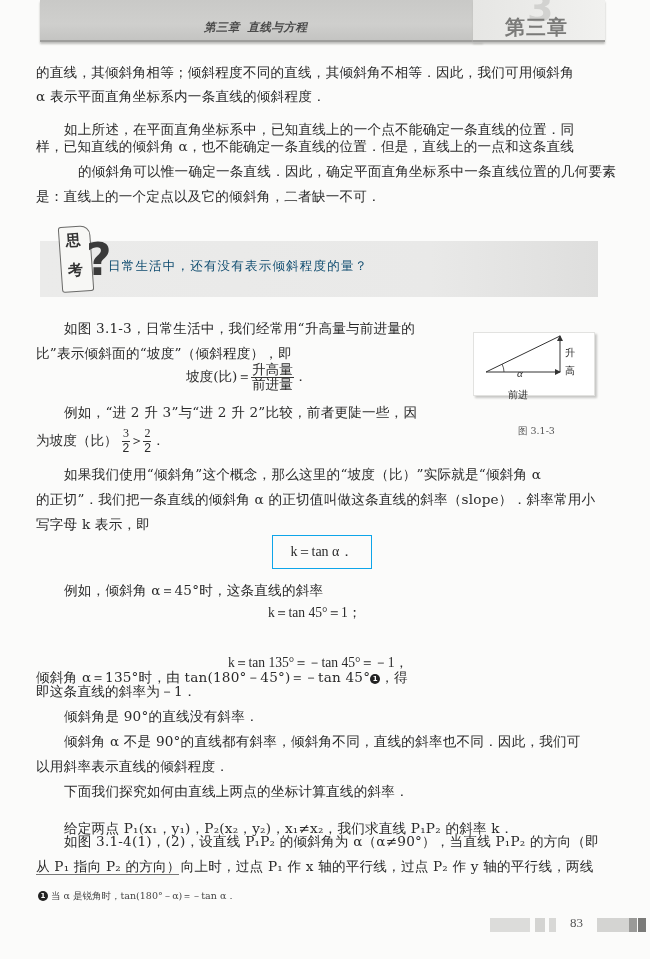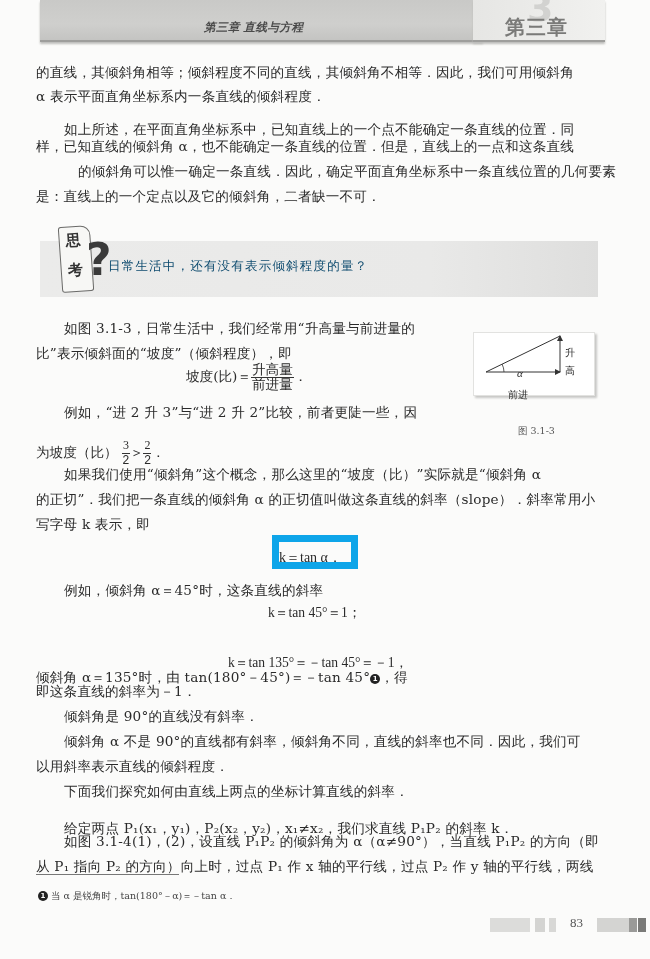--- a/index.html
+++ b/index.html
@@ -5,21 +5,21 @@
   * { margin:0; padding:0; box-sizing:border-box; }
   html, body { width:650px; height:959px; background:#fbfbfa; overflow:hidden; }
   body { position:relative; font-family:"DejaVu Serif","Liberation Serif",serif; color:#2a2a2a; font-size:14px; }
   .serif { font-family:"Liberation Serif","DejaVu Serif",serif; }
   .it { font-style:italic; font-family:"Liberation Serif",serif; }
 
   
   .header { position:absolute; left:40px; top:0; width:443px; height:42px;
     background:linear-gradient(180deg,#c9c9c7 0%,#cfcfcd 60%,#c4c4c2 100%);
     border-bottom:2px solid #9e9e9c; box-shadow:0 2px 2px #bdbdbb; }
-  .header-title { position:absolute; left:164px; top:20px; font-family:Liberation Serif, serif;
+  .header-title { position:absolute; left:164px; top:20px; font-family:Liberation Mono, monospace;
     font-size:11.5px; font-style:italic; font-weight:bold; color:#4a4a4a; letter-spacing:0.5px; }
   .header-right { position:absolute; left:473px; top:0; width:132px; height:42px;
     background:linear-gradient(90deg,#e6e6e4,#f1f1ef); border-bottom:2px solid #9e9e9c;
     box-shadow:0 2px 2px #bdbdbb; overflow:hidden; }
   .chapter-big-num { position:absolute; left:54px; top:-14px; font-family:"DejaVu Sans",sans-serif;
     font-size:38px; font-weight:bold; color:#d2d2d0; }
   .chapter-label { position:absolute; left:32px; top:14px; font-family:"DejaVu Sans",sans-serif;
     font-size:20px; font-weight:bold; color:#7a7a78; letter-spacing:1px; }
 
   .p { position:absolute; left:36px; width:580px; font-size:13.6px; line-height:24px; white-space:nowrap; letter-spacing:0.2px; }
@@ -39,22 +39,22 @@
   
   .fig-box { position:absolute; left:473px; top:332px; width:122px; height:64px; background:#fff;
     box-shadow:2px 2px 2px #c8c8c6; border:1px solid #e2e2e0; }
   .fig-cap { position:absolute; left:518px; top:425px; font-size:9.5px; color:#555; }
 
   .formula-center { position:absolute; font-size:13.6px; white-space:nowrap; }
   .frac { display:inline-block; vertical-align:middle; text-align:center; line-height:15px; }
   .frac .num { display:block; border-bottom:1px solid #333; padding:0 1px; }
   .frac .den { display:block;font-family:Liberation Mono, monospace; }
 
-  .kbox { position:absolute; left:272px; top:535px; width:86px; height:34px; border:7px solid #0ea5e9;
-    text-align:left; line-height:32px; font-size:14px; background:#fbfbfa; }
+  .kbox { position:absolute; left:272px; top:535px; width:100px; height:34px; border:1px solid #0ea5e9;
+    text-align:center; line-height:32px; font-size:14px; background:#fbfbfa; }
 
   .footnote-rule { position:absolute; left:36px; top:874px; width:143px; border-top:1px solid #777; }
   .footnote { position:absolute; left:38px; top:890px; font-size:9.5px; color:#444; white-space:nowrap; }
   .fn-mark { display:inline-block; width:10px; height:10px; border-radius:50%; background:#222; color:#fff;
     font-size:7px; line-height:10px; text-align:center; font-family:"DejaVu Sans",sans-serif; font-weight:bold; vertical-align:1px; }
 
   .pg-bar { position:absolute; top:918px; height:14px; }
   .page-num { position:absolute; left:570px; top:915px; font-size:13px; color:#555; font-family:"Liberation Serif",serif; }
 </style>
 </head>
@@ -84,21 +84,21 @@
 <div class="think-text">日常生活中，还有没有表示倾斜程度的量？</div>
 
 <div class="p ind" style="top:316px; width:420px;">如图 3.1-3，日常生活中，我们经常用“升高量与前进量的</div>
 <div class="p" style="top:341px; width:420px;">比”表示倾斜面的“坡度”（倾斜程度），即</div>
 
 <div class="formula-center" style="left:186px; top:362px;">
   <span>坡度(比)＝</span><span class="frac"><span class="num">升高量</span><span class="den">前进量</span></span><span>．</span>
 </div>
 
 <div class="p ind" style="top:400px; width:420px;">例如，“进 2 升 3”与“进 2 升 2”比较，前者更陡一些，因</div>
-<div class="formula-center" style="left:36px; top:438px;">
+<div class="formula-center" style="left:36px; top:426px;">
   <span>为坡度（比）</span>
   <span class="frac serif" style="font-size:12px;"><span class="num">3</span><span class="den">2</span></span><span>＞</span><span class="frac serif" style="font-size:12px;"><span class="num">2</span><span class="den">2</span></span><span>．</span>
 </div>
 
 <div class="fig-box">
   <svg width="122" height="64" viewBox="0 0 122 64">
     <defs>
       <marker id="ah" markerWidth="6" markerHeight="6" refX="5" refY="3" orient="auto">
         <path d="M0,0 L6,3 L0,6 z" fill="#333"></path>
       </marker>

